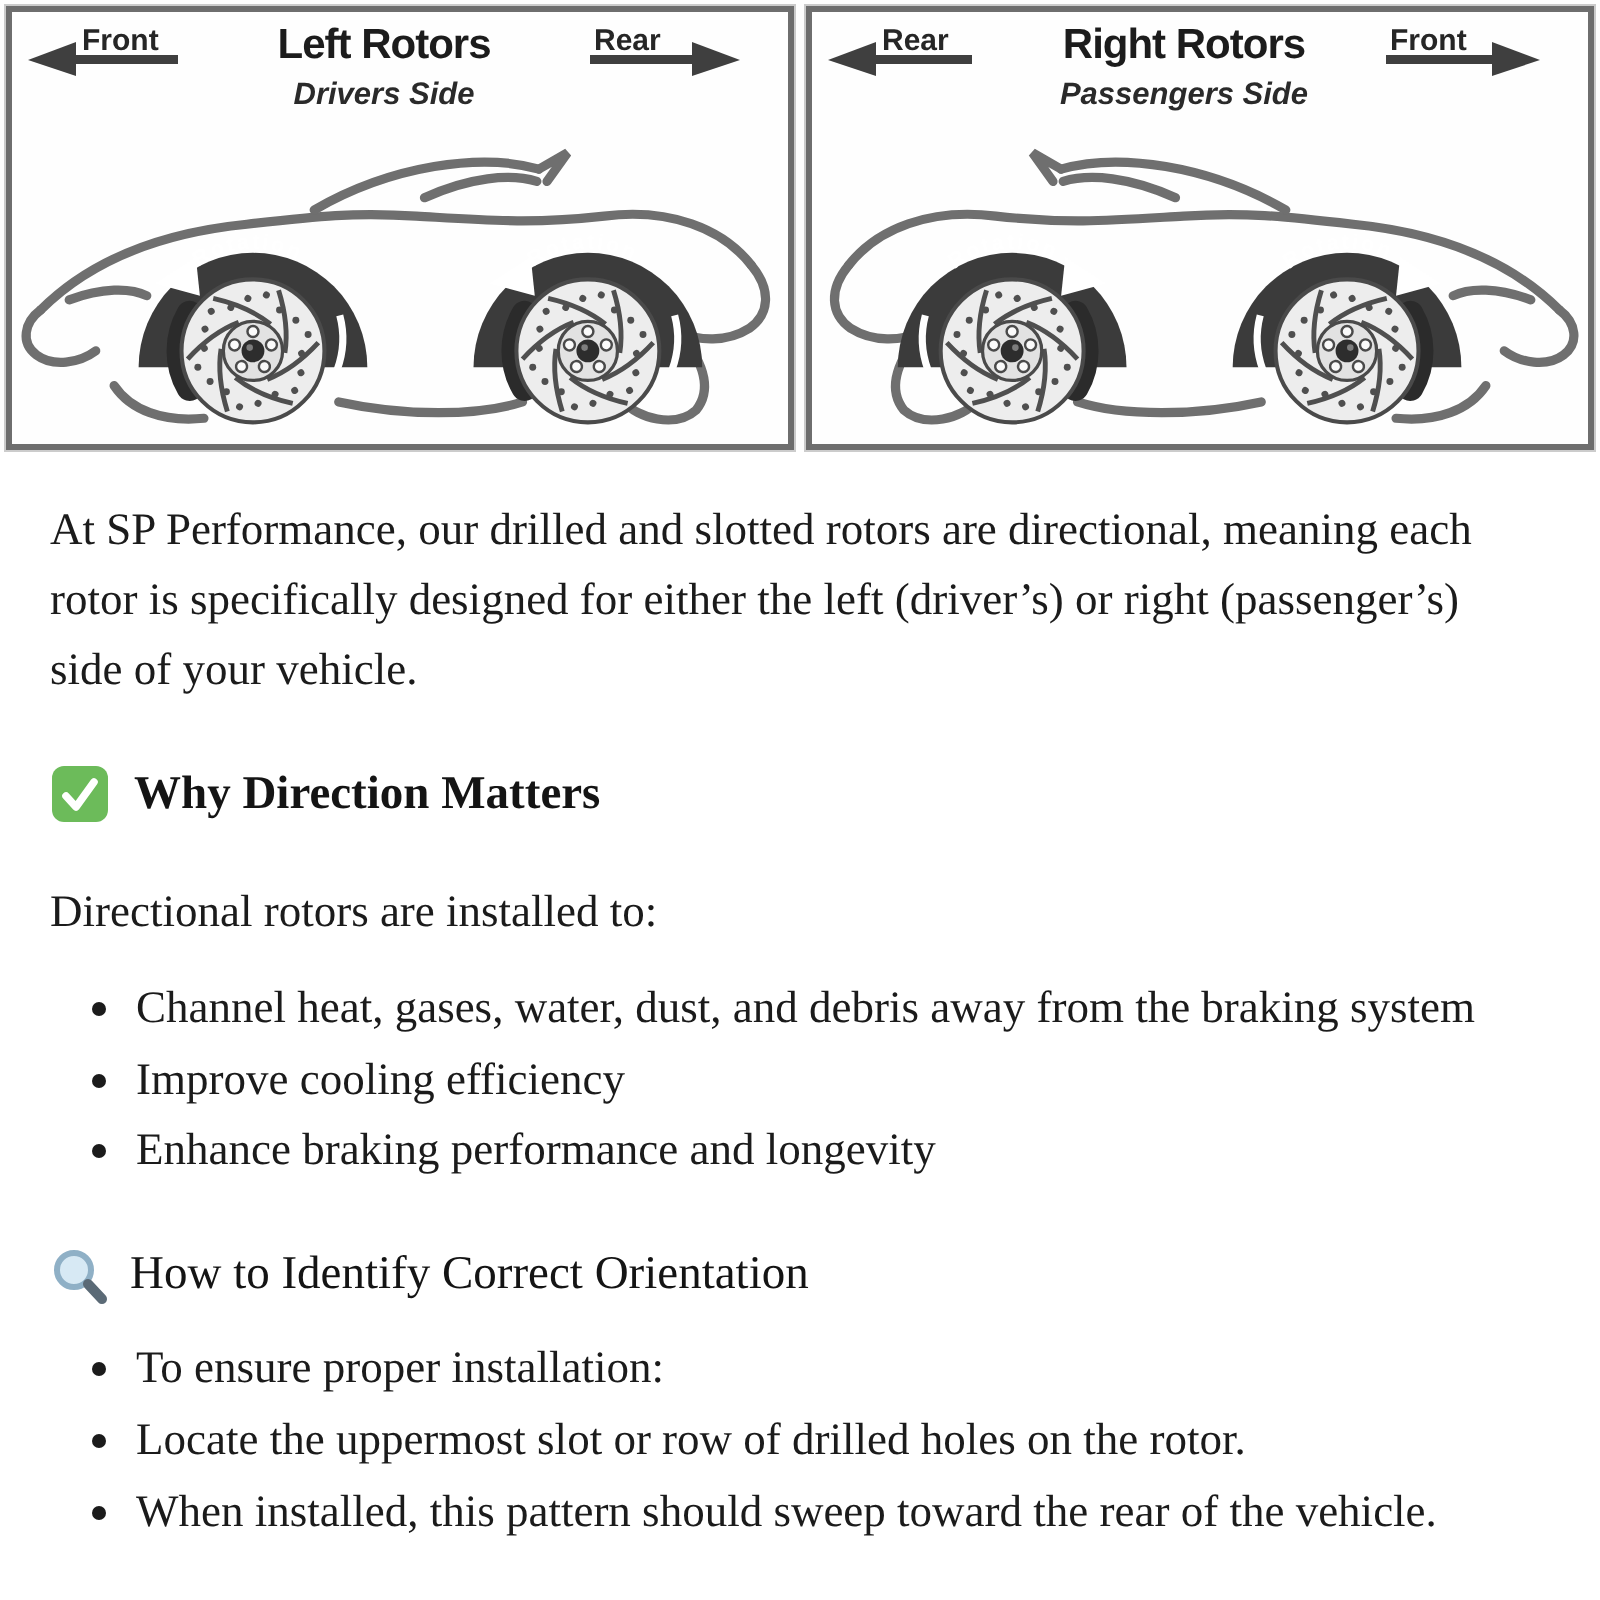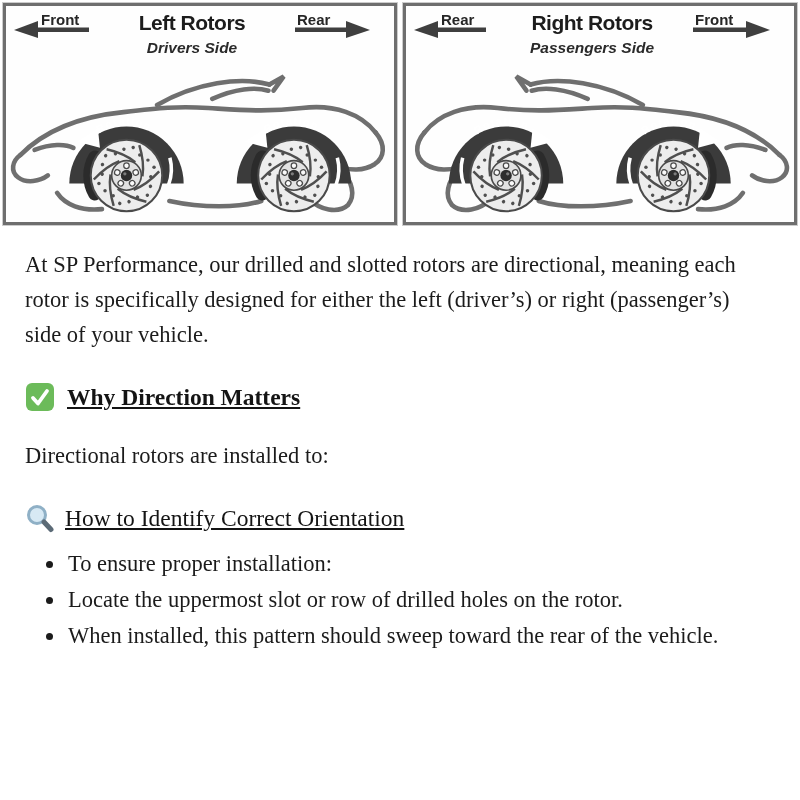--- a/index.html
+++ b/index.html
@@ -13,21 +13,21 @@
   .panel-title{font-family:"Liberation Sans",sans-serif;font-weight:bold;font-size:21px;line-height:1;color:#1c1c1c;letter-spacing:-0.5px;}
   .panel-subtitle{font-family:"Liberation Sans",sans-serif;font-weight:bold;font-style:italic;font-size:15.5px;color:#2a2a2a;margin-top:6px;}
   .dir-label-svg{display:block;}
   .dir-text{font-family:"Liberation Sans",sans-serif;font-weight:bold;font-size:15px;fill:#262626;}
   .car{display:block;width:100%;height:auto;margin-top:0px;}
   .rot-text{font-family:"Liberation Sans",sans-serif;font-weight:bold;font-size:10.5px;fill:#ffffff;letter-spacing:1.2px;}
 
   
   .content{padding:6px 25px 20px 25px;}
   .intro{font-size:22.5px;line-height:35px;margin:16px 0 0 0;max-width:745px;}
-  h2{display:flex;align-items:center;gap:12px;font-size:23.5px;margin:30px 0 0 0;color:#141414;text-decoration:underline;}
+  h2{display:flex;align-items:center;gap:12px;font-size:23.5px;margin:30px 0 0 0;color:#141414;}
   h2.normal-weight{font-weight:normal;gap:10px;}
   .emoji{display:inline-block;width:30px;height:30px;flex:0 0 auto;}
   .lead{font-size:22.5px;line-height:35px;margin:26px 0 0 0;}
   ul{margin:13px 0 0 0;padding-left:41px;font-size:22.5px;line-height:35.5px;max-width:710px;}
   ul.orient{line-height:36px;}
   li{padding-left:2px;}
 </style>
 </head>
 <body>
 
@@ -169,20 +169,25 @@
       <svg viewBox="0 0 30 30" width="30" height="30">
         <rect x="1" y="1" width="28" height="28" rx="6" fill="#6cbb5a"></rect>
         <path d="M8,16 L13,21.5 L22,9" stroke="#ffffff" stroke-width="3.8" fill="none" stroke-linecap="round" stroke-linejoin="round"></path>
       </svg>
     </span>
     <span>Why Direction Matters</span>
   </h2>
 
   <p class="lead">Directional rotors are installed to:</p>
 
+  <ul>
+    <li>Channel heat, gases, water, dust, and debris away from the braking system</li>
+    <li>Improve cooling efficiency</li>
+    <li>Enhance braking performance and longevity</li>
+  </ul>
 
   <h2 class="normal-weight">
     <span class="emoji">
       <svg viewBox="0 0 30 30" width="30" height="30">
         <circle cx="12" cy="12" r="8.5" fill="#d7e9f4" stroke="#8fb0c6" stroke-width="3"></circle>
         <line x1="19" y1="19" x2="26" y2="26.5" stroke="#5b6a76" stroke-width="5" stroke-linecap="round"></line>
       </svg>
     </span>
     <span>How to Identify Correct Orientation</span>
   </h2>

